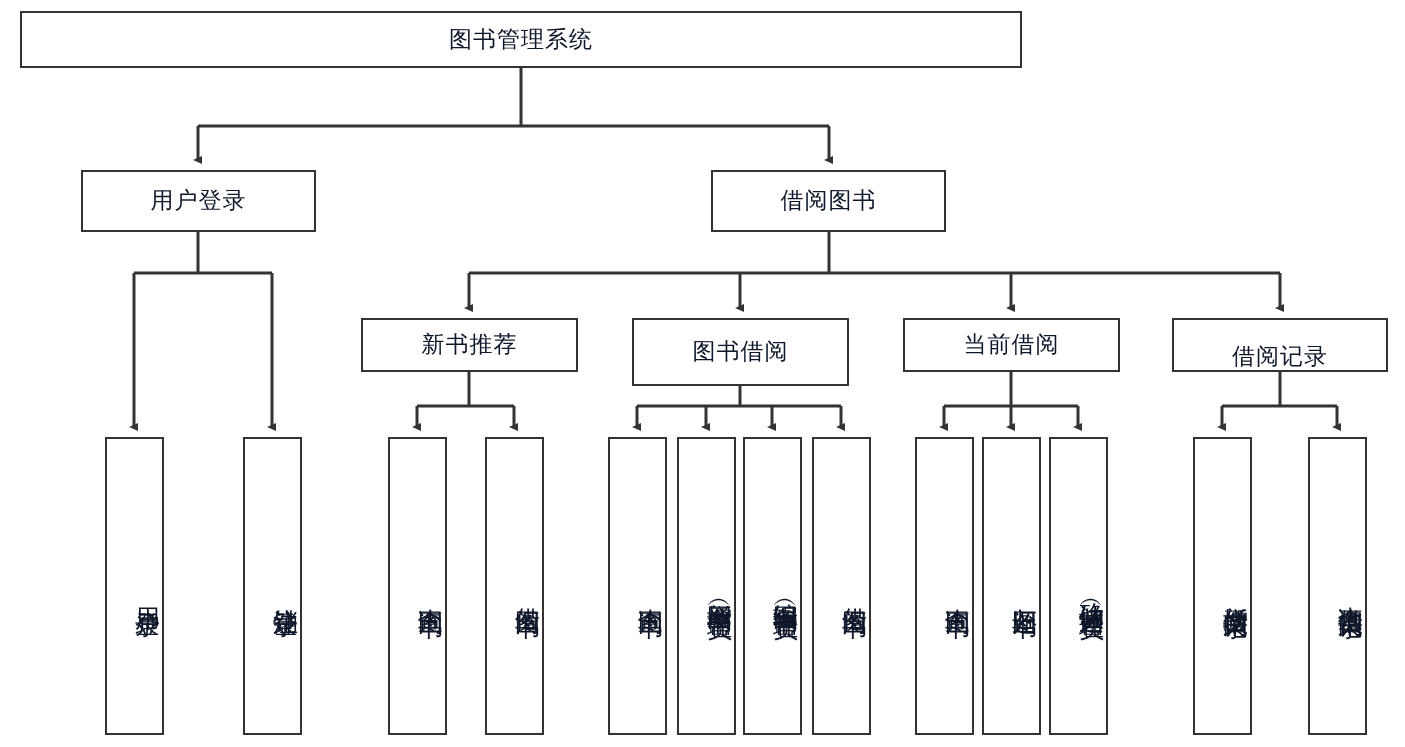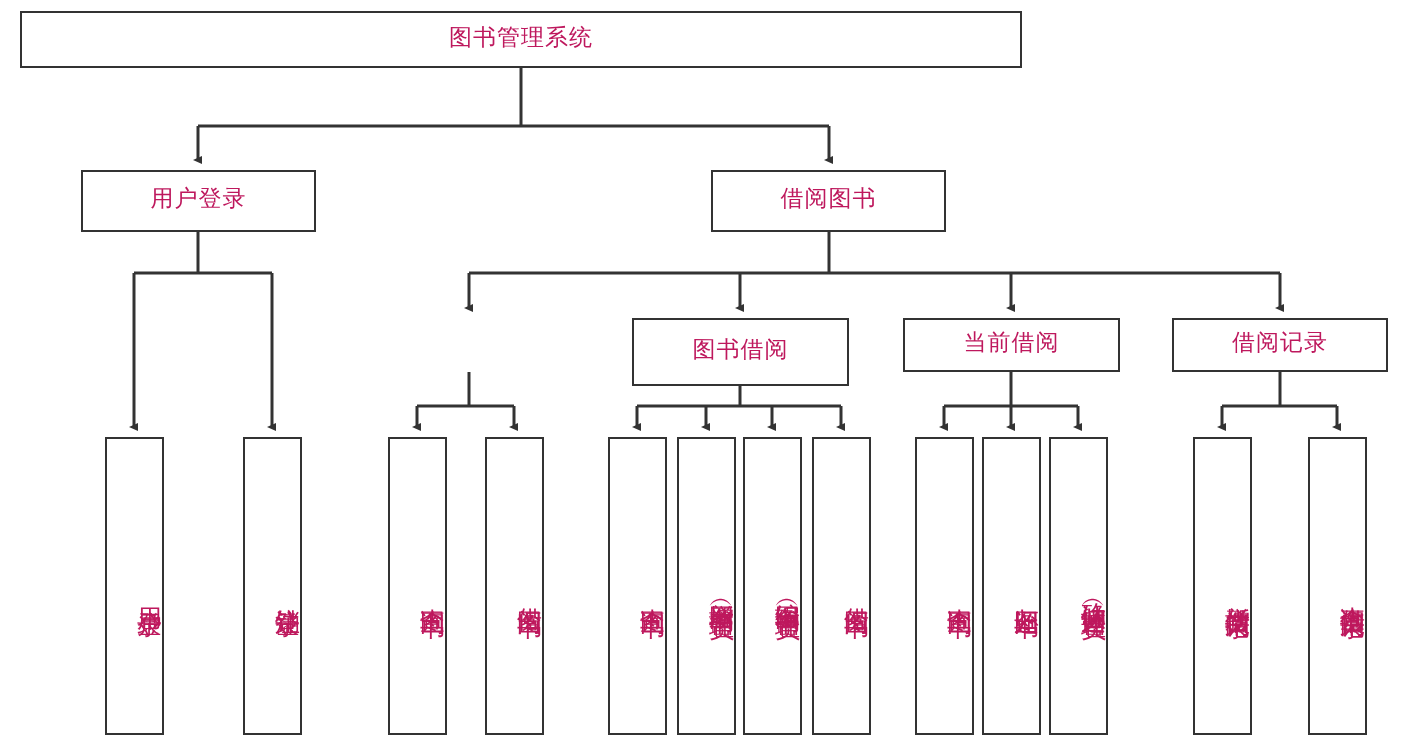--- a/index.html
+++ b/index.html
@@ -25,23 +25,22 @@
     height: 747px;
   }
   .node {
     position: absolute;
     box-sizing: border-box;
     border: 2.5px solid #333333;
     background: #ffffff;
     display: flex;
     align-items: center;
     justify-content: center;
-    color: #be185d;
+    color: #0f172a;
     line-height: 1.18;
-    font-family: Liberation Mono, monospace;
   }
   .node.horizontal {
     font-size: 23px;
     letter-spacing: 1px;
   }
   .node.vertical {
     writing-mode: vertical-rl;
     text-orientation: upright;
     font-size: 25px;
     align-items: flex-start;
@@ -124,27 +123,30 @@
     <span class="label">图书管理系统</span>
   </div>
 
   <div class="node horizontal" style="left: 81px; top: 170px; width: 235px; height: 62px;">
     <span class="label">用户登录</span>
   </div>
   <div class="node horizontal" style="left: 711px; top: 170px; width: 235px; height: 62px;">
     <span class="label">借阅图书</span>
   </div>
 
+  <div class="node horizontal" style="left: 361px; top: 318px; width: 217px; height: 54px;">
+    <span class="label">新书推荐</span>
+  </div>
   <div class="node horizontal" style="left: 632px; top: 318px; width: 217px; height: 68px;">
     <span class="label">图书借阅</span>
   </div>
   <div class="node horizontal" style="left: 903px; top: 318px; width: 217px; height: 54px;">
     <span class="label">当前借阅</span>
   </div>
-  <div class="node horizontal" style="left: 1172px; top: 318px; width: 216px; height: 54px;">
+  <div class="node horizontal" style="left: 1172px; top: 318px; width: 216px; height: 54px; align-items: flex-end;">
     <span class="label">借阅记录</span>
   </div>
 
   <div class="node vertical" style="left: 105px; top: 437px; width: 59px; height: 298px;">
     <span class="label">用户登录</span>
   </div>
   <div class="node vertical" style="left: 243px; top: 437px; width: 59px; height: 298px;">
     <span class="label">注销登录</span>
   </div>
   <div class="node vertical" style="left: 388px; top: 437px; width: 59px; height: 298px;">

